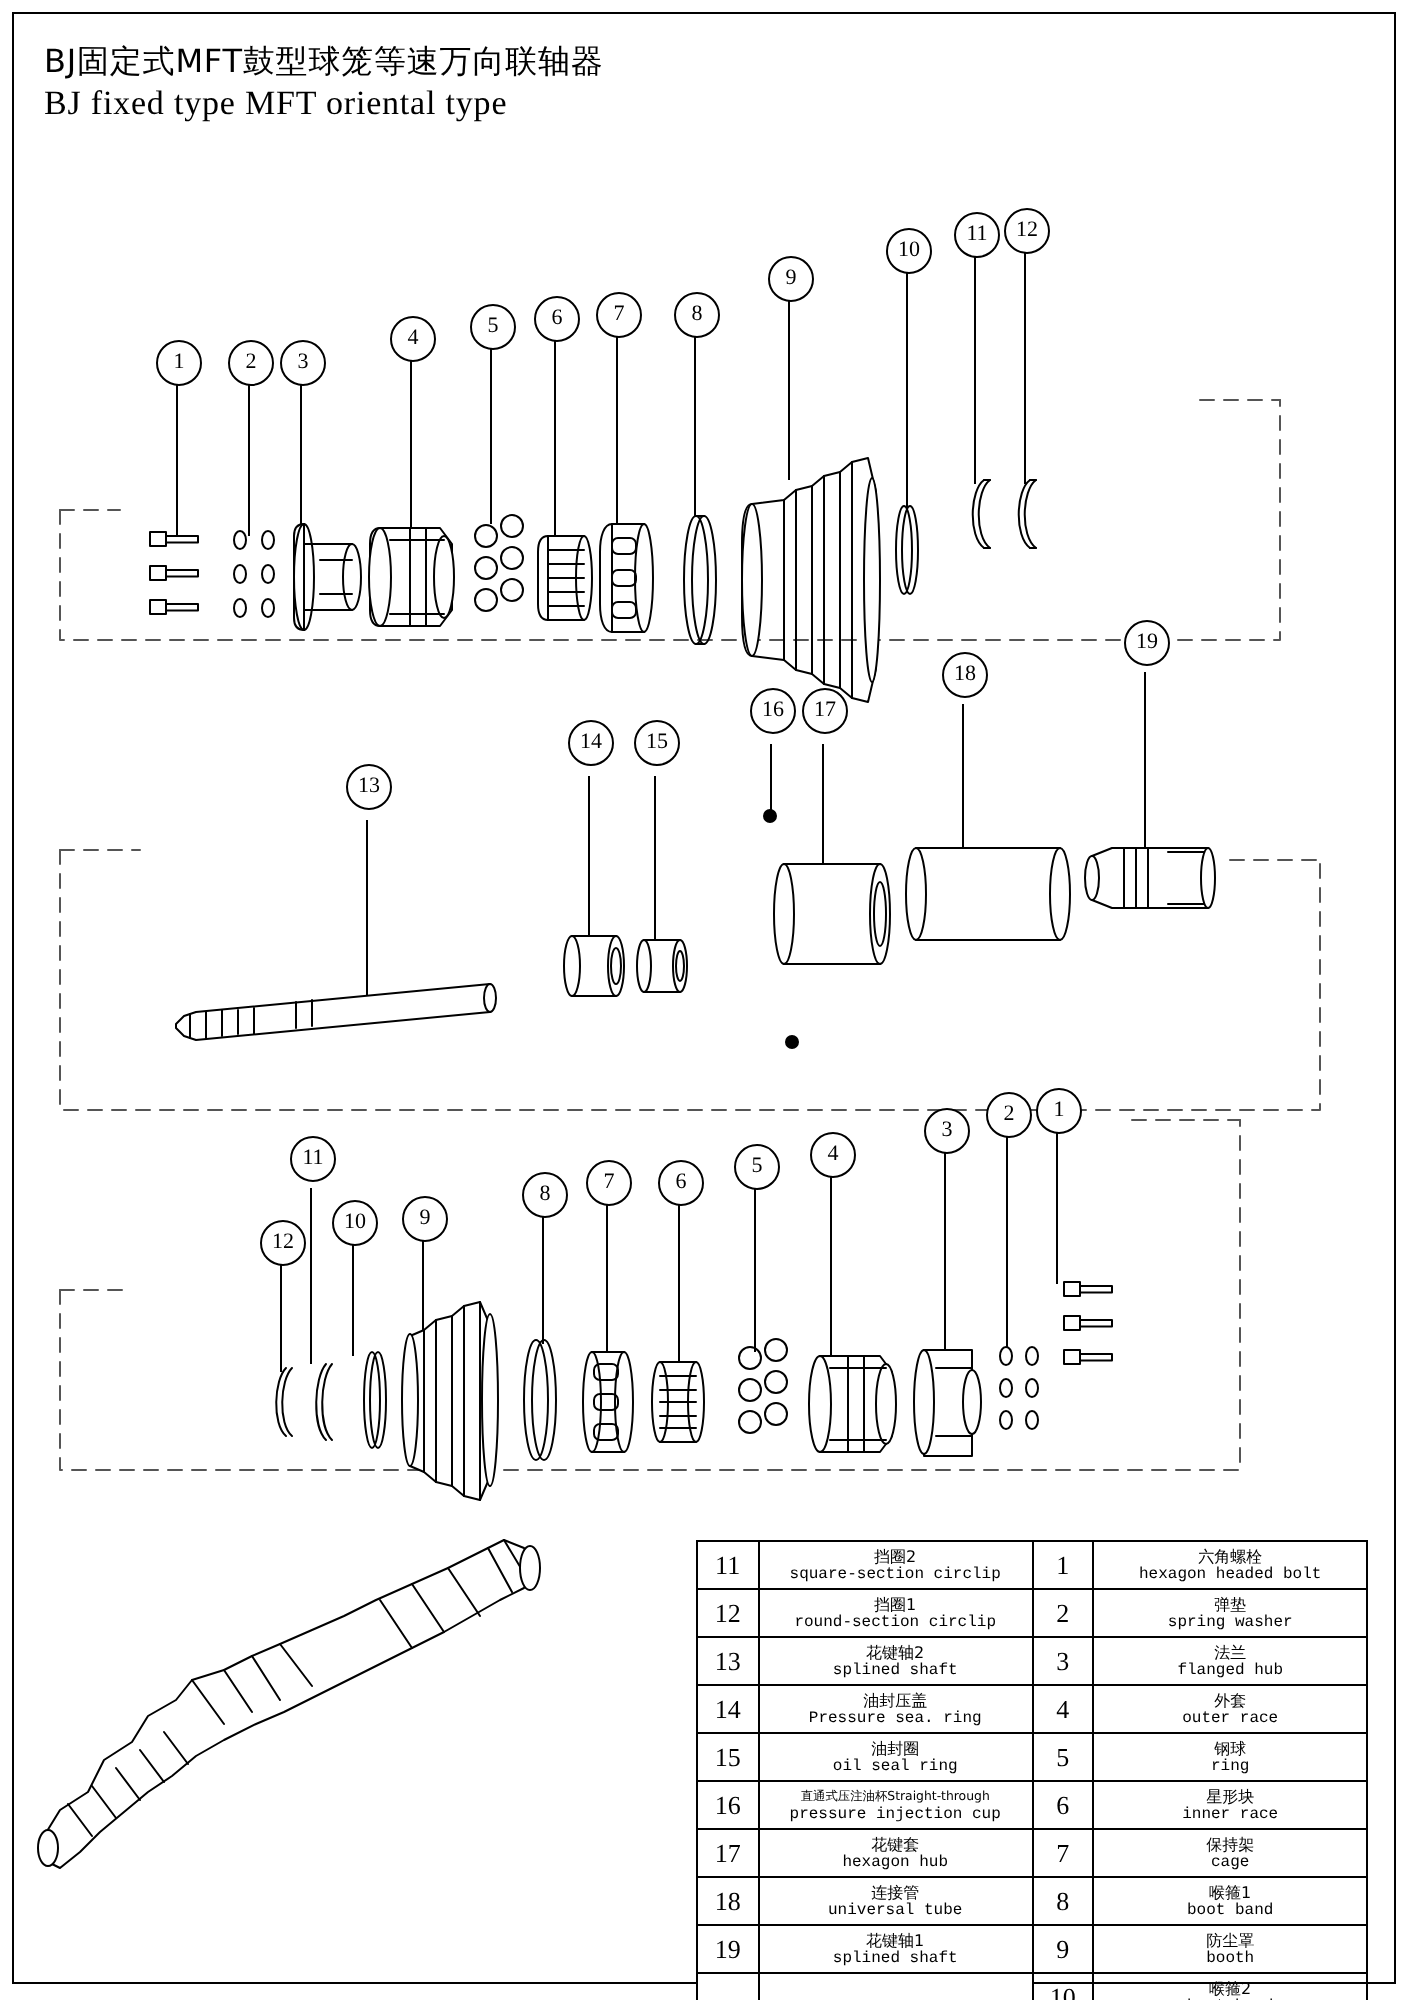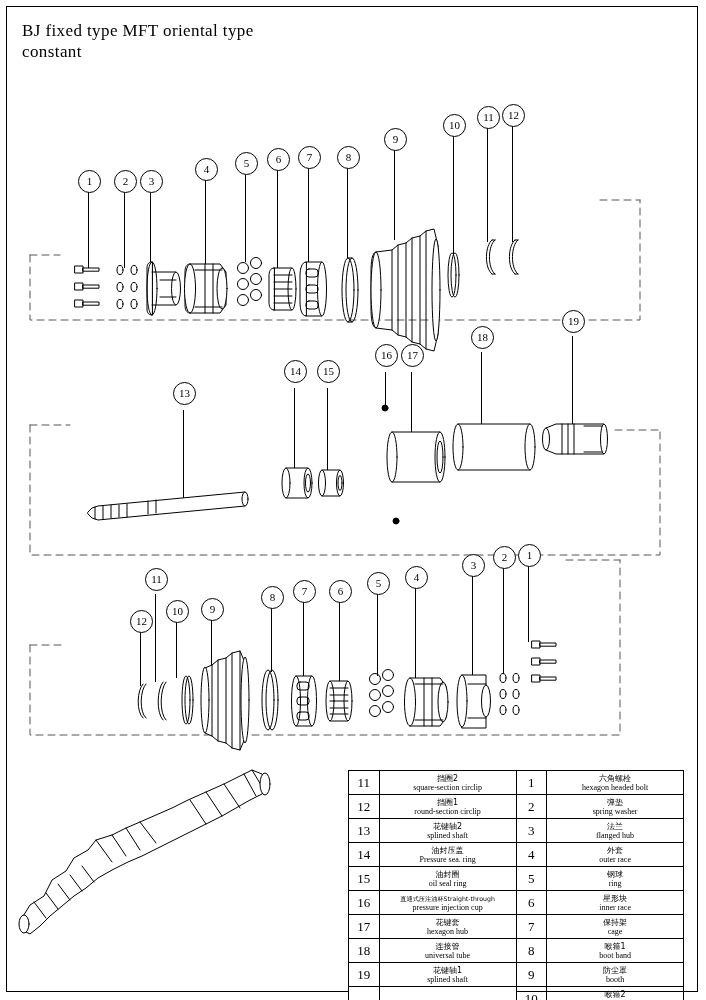--- a/index.html
+++ b/index.html
@@ -33,32 +33,32 @@
   .tbl{
     position:absolute;left:348px;top:770px;width:336px;border-collapse:collapse;
     font-family:"DejaVu Sans", sans-serif;
   }
   .tbl td{
     border:1px solid #000;padding:0;height:23px;vertical-align:middle;text-align:center;
   }
   .num{width:30px;font-family:"Liberation Serif", serif;font-size:13px;}
   .nm{width:138px;}
   .nm .cn{font-size:8px;line-height:9px;font-family:"DejaVu Sans", sans-serif;}
-  .nm .en{font-size:8px;line-height:9px;font-family:Liberation Serif, serif;}
+  .nm .en{font-size:8px;line-height:9px;font-family:Liberation Mono, monospace;}
   .nm .cn.small{font-size:6.2px;}
   .empty{background:#fff;}
 </style>
 </head>
 <body>
 
 <div class="page-border"></div>
 
 <div class="title">
+  <div class="cn-title">BJ固定式MFT鼓型球笼等速万向联轴器</div>
   <div>BJ fixed type MFT oriental type</div>
-  <div>constant</div>
 </div>
 
 <svg class="art" viewBox="0 0 706 1000" xmlns="http://www.w3.org/2000/svg">
   <g fill="none" stroke="#000" stroke-width="1" stroke-linejoin="round" stroke-linecap="round">
 
     <path d="M30 255 L30 320 L640 320 L640 200" stroke="#555" stroke-dasharray="7 5"></path>
     <path d="M30 255 L60 255" stroke="#555" stroke-dasharray="7 5"></path>
     <path d="M600 200 L640 200" stroke="#555" stroke-dasharray="7 5"></path>
 
     <g>

